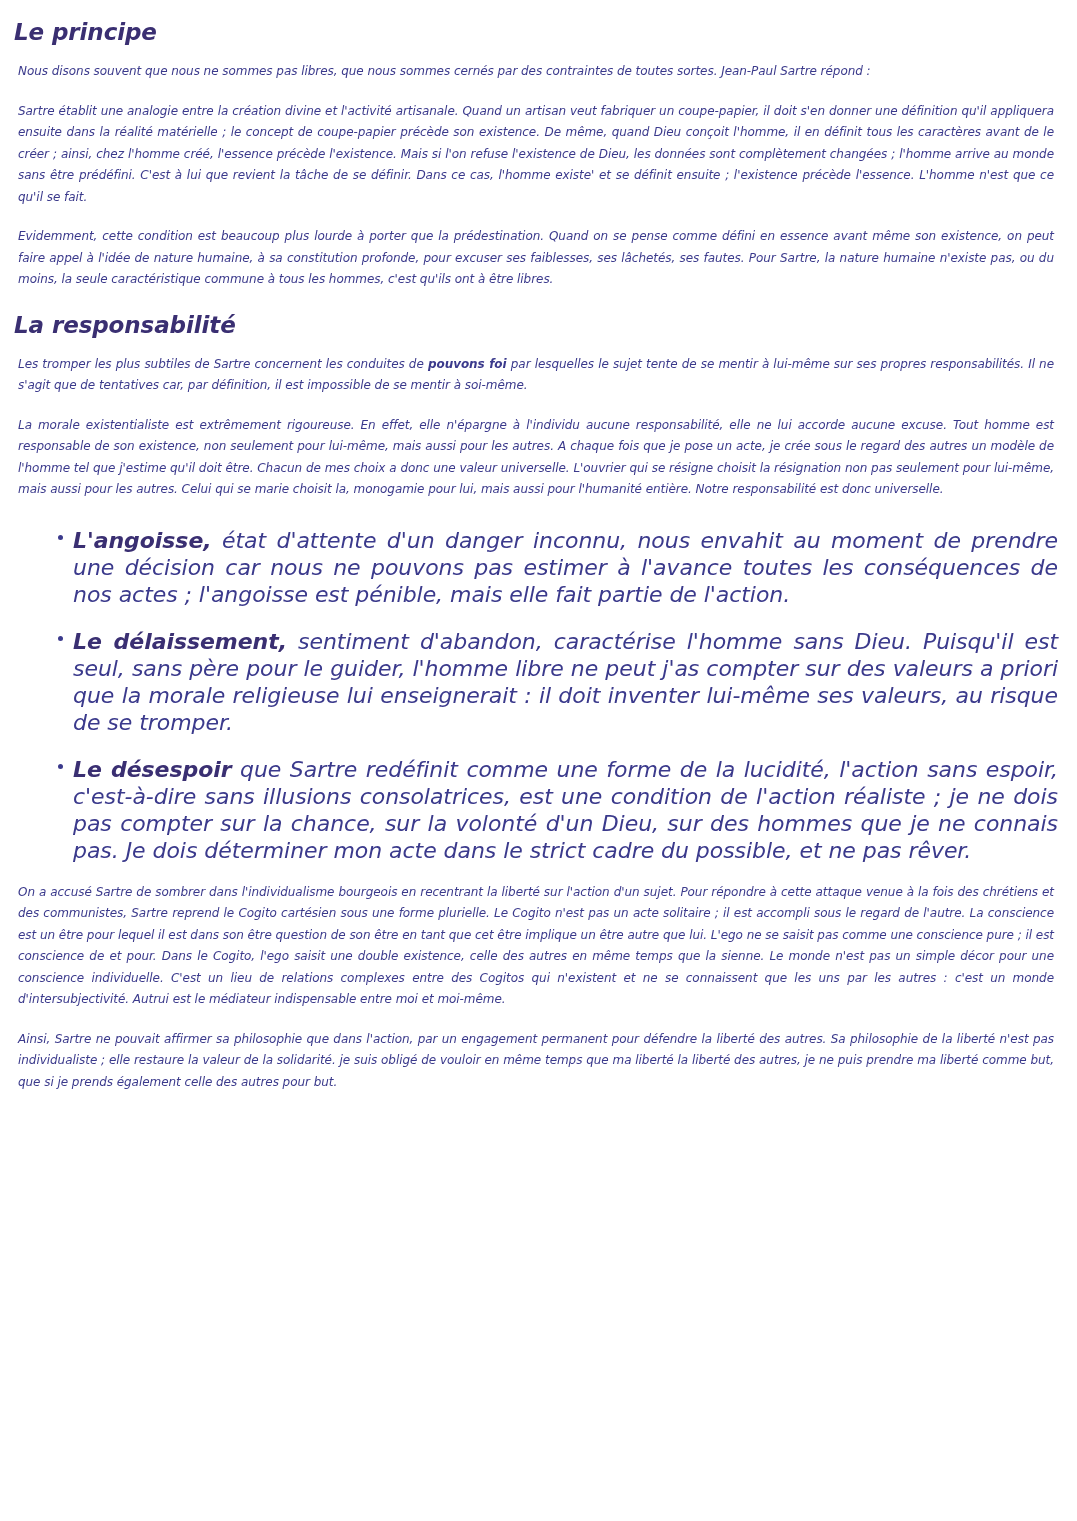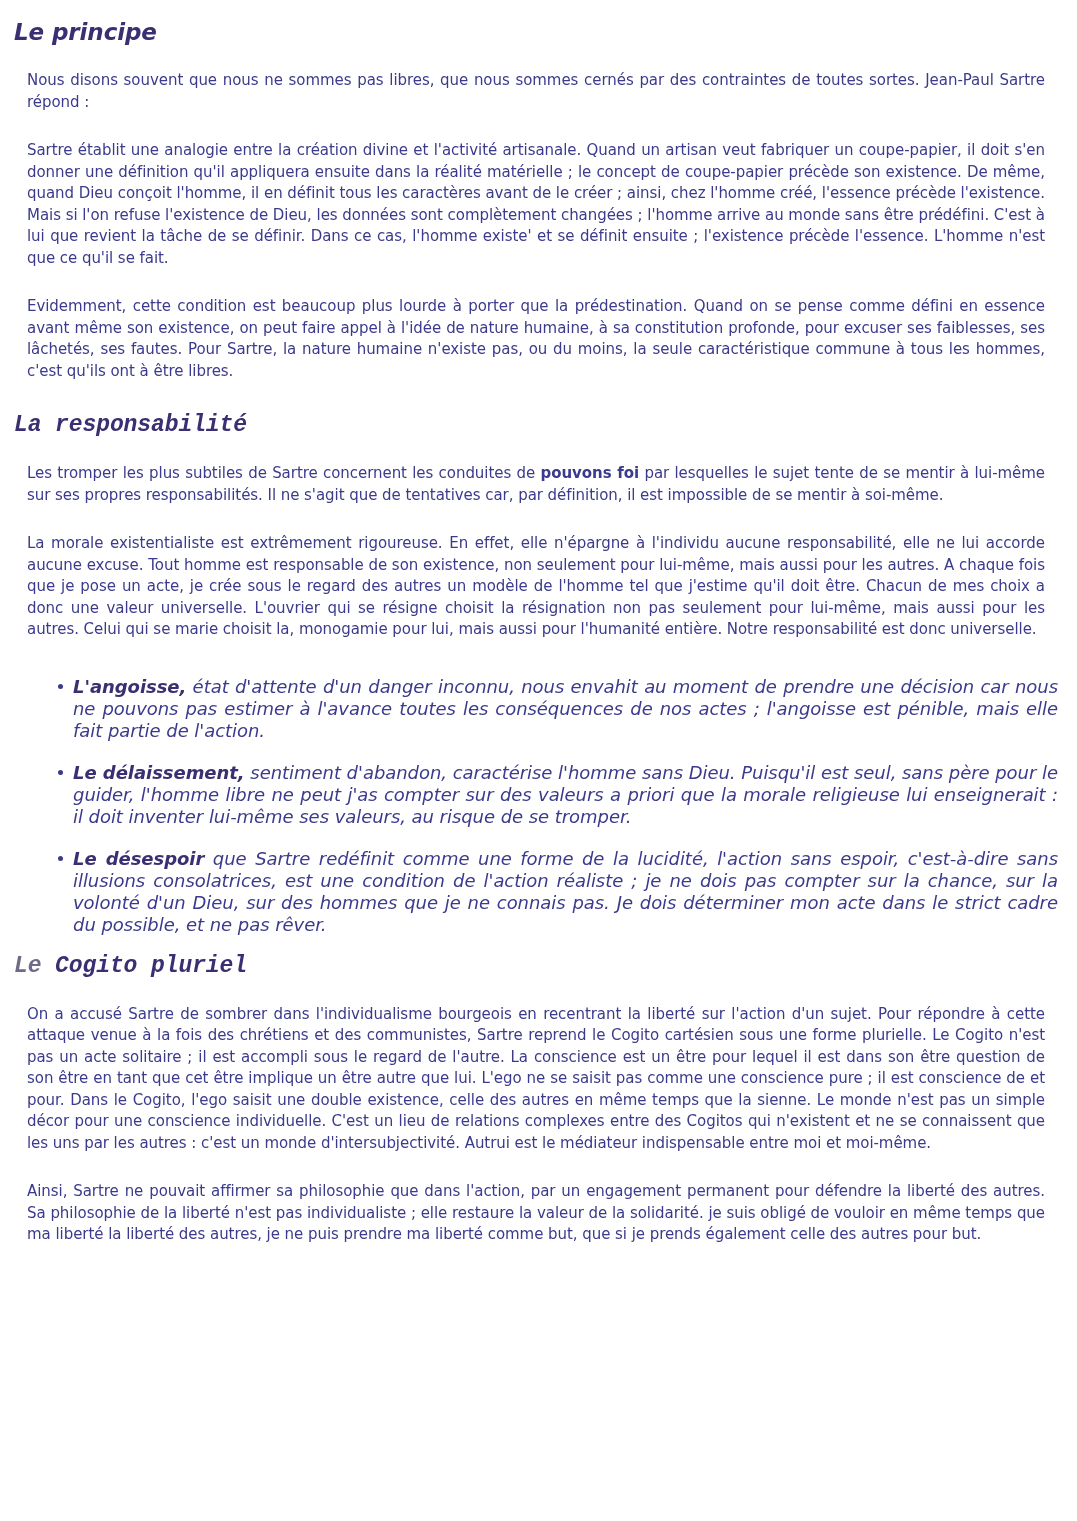--- a/index.html
+++ b/index.html
@@ -24,49 +24,49 @@
     font-weight: bold;
     font-style: italic;
     color: #3a2f72;
     margin: 0 0 0 0;
     padding: 8px 0 0 0;
     line-height: 21px;
     letter-spacing: -0.1px;
   }
   h2.heading.spaced {
     padding-top: 20px;
-    font-family: Liberation Mono, monospace;
   }
   .le-prefix {
     color: #6f6a86;
     font-weight: bold;
     font-style: italic;
   }
   p.para {
-    font-size: 15px;
+    font-size: 12px;
+    font-style: italic;
     line-height: 21.5px;
     text-align: justify;
-    margin: 13px;
+    margin: 4px;
     padding: 14px 0 0 0;
     color: #3b3a8c;
     letter-spacing: -0.05px;
   }
   b, strong {
     font-weight: bold;
   }
   ul.bullets {
     list-style: none;
     margin: 0;
     padding: 22px 0 0 0;
   }
   ul.bullets li {
     position: relative;
-    font-size: 18px;
+    font-size: 22px;
     font-style: italic;
-    line-height: 22px;
+    line-height: 27px;
     text-align: justify;
     color: #3b3a8c;
     padding: 0 0 0 59px;
     margin: 0 0 20px 0;
     letter-spacing: -0.05px;
   }
   ul.bullets li:last-child {
     margin-bottom: 0;
   }
   ul.bullets li .dot {
@@ -126,23 +126,20 @@
     <li>
       <span class="dot"></span>
       <span class="bullet-lead">Le délaissement,</span><span> sentiment d'abandon, caractérise l'homme sans Dieu. Puisqu'il est seul, sans père pour le guider, l'homme libre ne peut j'as compter sur des valeurs a priori que la morale religieuse lui enseignerait : il doit inventer lui-même ses valeurs, au risque de se tromper.</span>
     </li>
     <li>
       <span class="dot"></span>
       <span class="bullet-lead">Le désespoir</span><span> que Sartre  redéfinit comme une  forme de la  lucidité, l'action sans espoir,  c'est-à-dire sans illusions consolatrices, est une condition de l'action réaliste ; je ne dois pas compter sur la chance, sur la volonté d'un Dieu, sur des hommes que je ne connais pas. Je dois déterminer mon acte dans le strict cadre du possible, et ne pas rêver.</span>
     </li>
   </ul>
 
-  <h2 class="heading spaced">
-    <span class="le-prefix">Le </span><span>Cogito pluriel</span>
-  </h2>
 
   <p class="para">
     <span>On a accusé Sartre de sombrer dans l'individualisme bourgeois en recentrant la liberté sur l'action d'un sujet. Pour répondre à cette attaque venue à la fois des chrétiens et des communistes, Sartre reprend le Cogito cartésien sous une forme plurielle. Le Cogito n'est pas un acte solitaire ; il est accompli sous le regard de l'autre. La conscience est un être pour lequel il est dans son être question de son être en tant que cet être implique un être autre que lui. L'ego ne se saisit pas comme une conscience pure ; il est conscience de et pour. Dans le Cogito, l'ego saisit une double existence, celle des autres en même temps que la sienne. Le monde n'est pas un simple décor pour une conscience individuelle. C'est un lieu de relations complexes entre des Cogitos qui n'existent et ne se connaissent que les uns par les autres : c'est un monde d'intersubjectivité. Autrui est le médiateur indispensable entre moi et moi-même.</span>
   </p>
 
   <p class="para">
     <span>Ainsi, Sartre ne pouvait affirmer sa philosophie que dans l'action, par un engagement permanent pour défendre la liberté des autres. Sa philosophie de la liberté n'est pas individualiste ; elle restaure la valeur de la solidarité. je suis obligé de vouloir en même temps que ma liberté la liberté des autres, je ne puis prendre ma liberté comme but, que si je prends également celle des autres pour but.</span>
   </p>
 
 </div>

